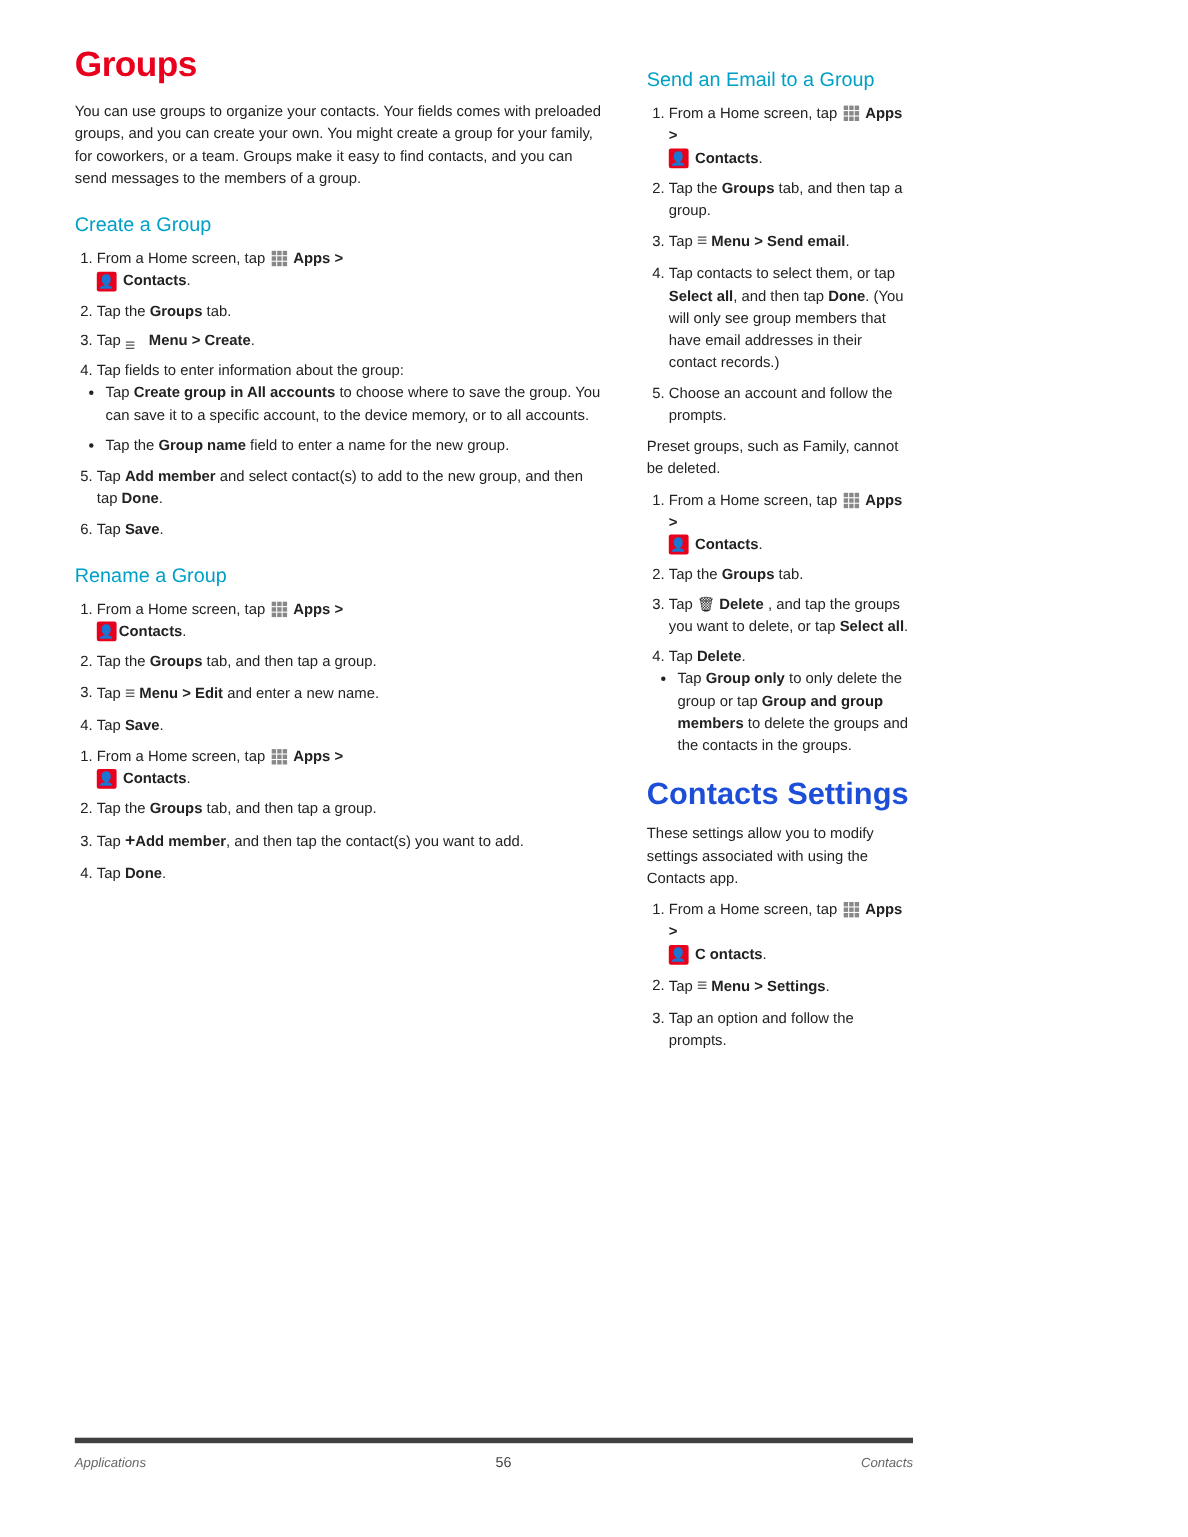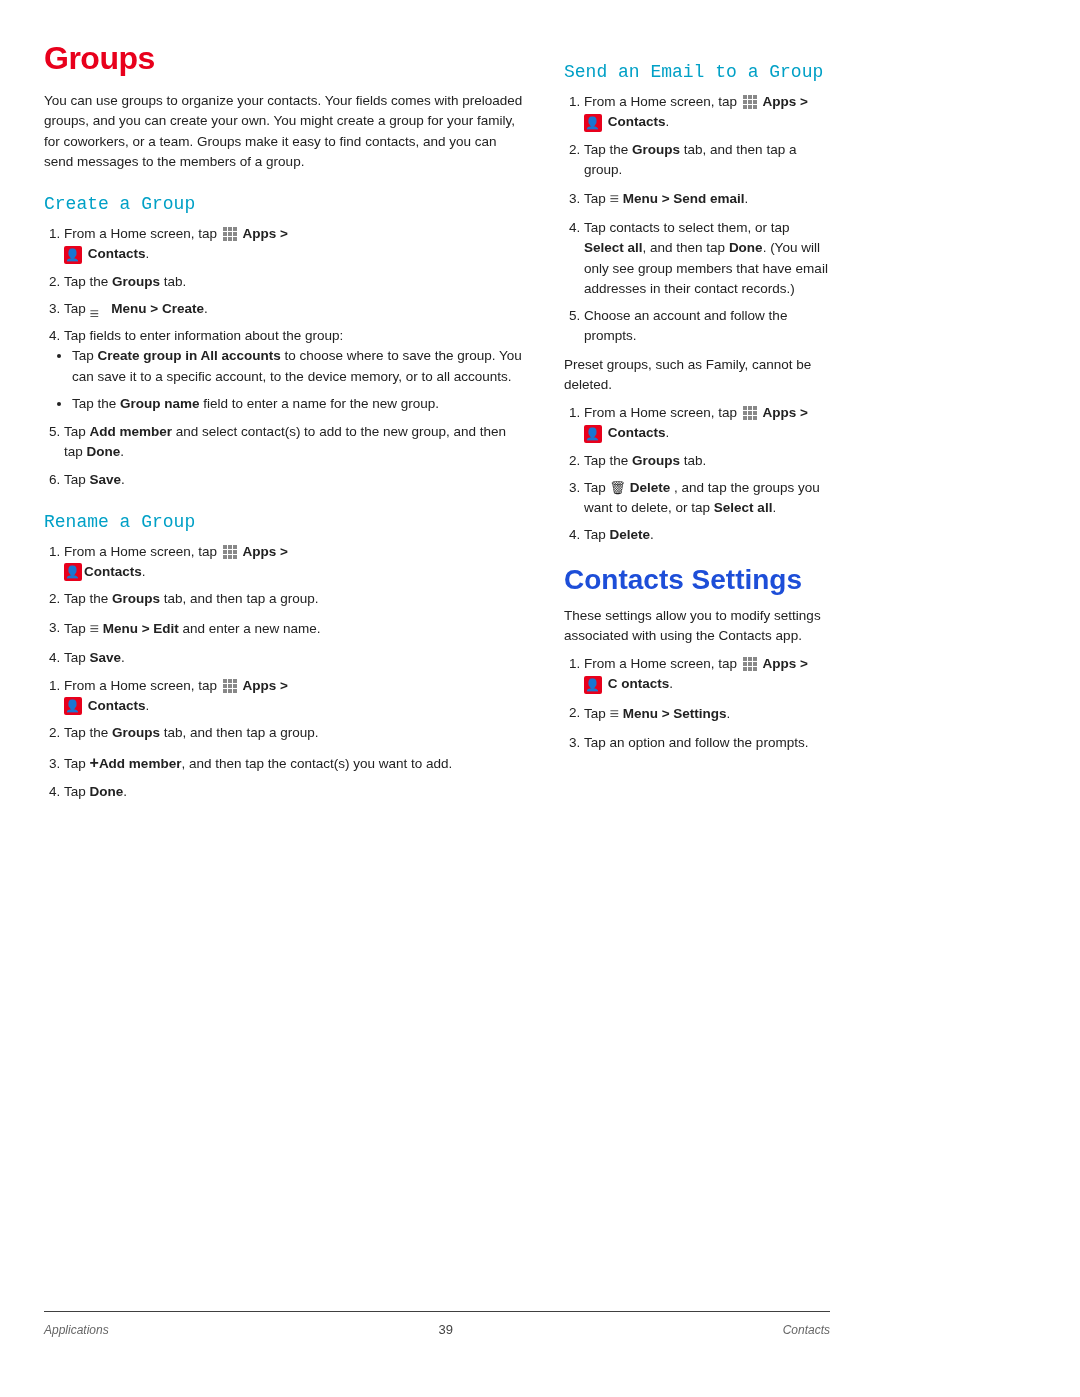--- a/index.html
+++ b/index.html
@@ -8,21 +8,21 @@
       font-family: Arial, sans-serif;
       font-size: 14px;
       color: #222;
       width: 1080px;
       min-height: 1397px;
       position: relative;
     }
     .page {
       width: 880px;
       min-height: 1397px;
-      padding: 40px 50px 60px 44px;
+      padding: 40px 50px 60px 68px;
       display: flex;
       flex-direction: column;
       gap: 26px;
     }
     .two-col {
       display: flex;
       gap: 40px;
       flex: 1;
     }
     .col-left {
@@ -38,21 +38,20 @@
       color: #e8001c;
       margin-bottom: 14px;
       letter-spacing: -0.5px;
     }
     h2.section-title {
       font-size: 18px;
       color: #00a0c6;
       margin-bottom: 10px;
       margin-top: 22px;
       font-weight: normal;
-      font-family: Liberation Mono, monospace;
     }
     h1.section-title-large {
       font-size: 28px;
       font-weight: bold;
       color: #1d4ed8;
       margin-bottom: 10px;
       margin-top: 18px;
     }
     p {
       margin-bottom: 8px;
@@ -76,21 +75,21 @@
     ul li {
       margin-bottom: 7px;
       line-height: 1.5;
       font-size: 13.5px;
     }
     .bold { font-weight: bold; }
     .footer {
       display: flex;
       justify-content: space-between;
       align-items: center;
-      border-top: 1px solid #404040;
+      border-top: 5px solid #404040;
       padding-top: 10px;
     }
     .footer-left {
       font-size: 12px;
       color: #666;
       font-style: italic;
     }
     .footer-center {
       font-size: 13px;
       color: #444;
@@ -264,20 +263,23 @@
           <span class="bold">Contacts</span>.
         </li>
         <li>Tap the <span class="bold">Groups</span> tab.</li>
         <li>
           Tap
           <span style="display:inline-block;vertical-align:middle;font-size:13px;">🗑</span>
           <span class="bold">Delete</span> , and tap the groups you want to delete, or tap <span class="bold">Select all</span>.
         </li>
         <li>
           Tap <span class="bold">Delete</span>.
+          <ul>
+            <li>Tap <span class="bold">Group only</span> to only delete the group or tap <span class="bold">Group and group members</span> to delete the groups and the contacts in the groups.</li>
+          </ul>
         </li>
       </ol>
 
       <h1 class="section-title-large">Contacts Settings</h1>
       <p>These settings allow you to modify settings associated with using the Contacts app.</p>
       <ol>
         <li>
           From a Home screen, tap
           <span style="display:inline-block;width:16px;height:16px;vertical-align:middle;margin:0 1px;">
             <svg width="16" height="16" viewBox="0 0 16 16">
@@ -301,16 +303,16 @@
         <li>Tap <span style="display:inline-block;vertical-align:middle;font-size:16px;color:#555;">≡</span> <span class="bold">Menu &gt; Settings</span>.</li>
         <li>Tap an option and follow the prompts.</li>
       </ol>
 
     </div>
 
   </div>
 
   <div class="footer">
     <span class="footer-left">Applications</span>
-    <span class="footer-center">39</span>
+    <span class="footer-center">56</span>
     <span class="footer-right">Contacts</span>
   </div>
 </div>
 
 </body></html>

